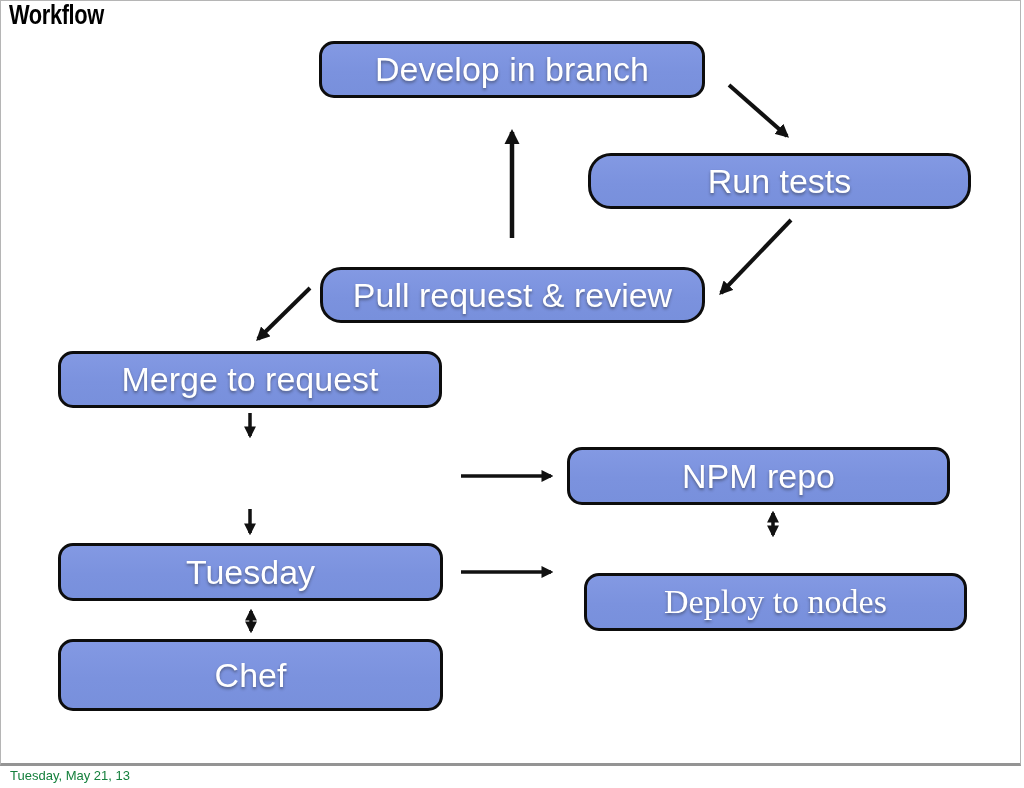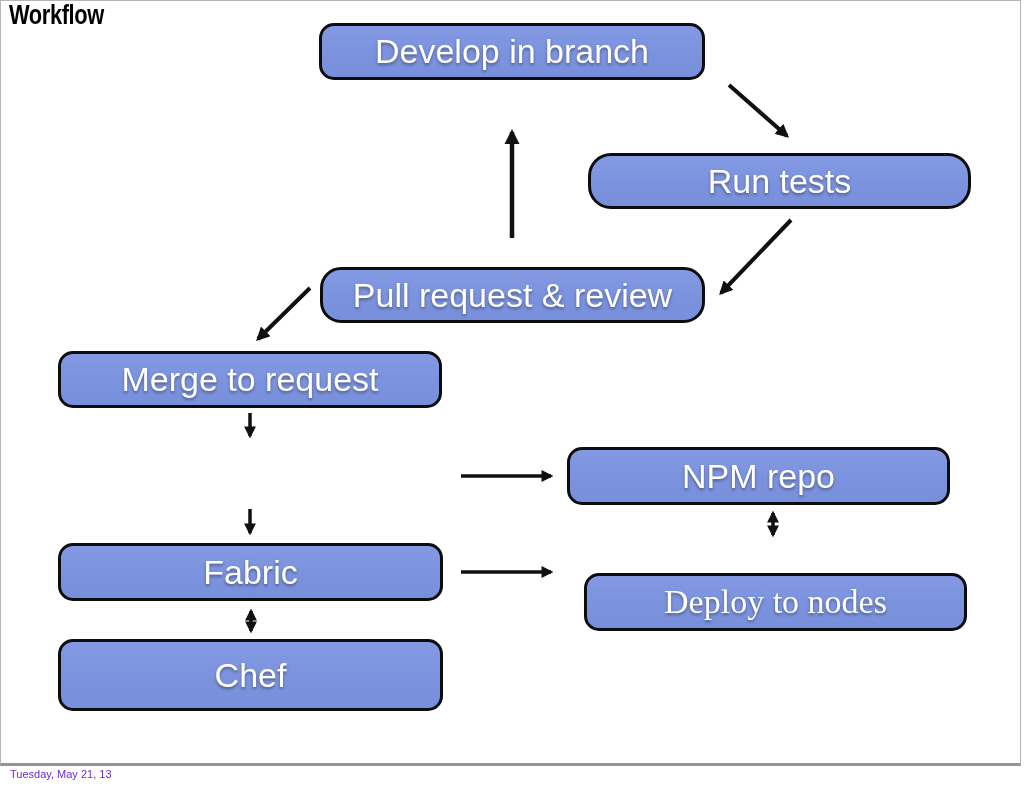--- a/index.html
+++ b/index.html
@@ -42,34 +42,34 @@
     border-radius: 15px;
     display: flex;
     align-items: center;
     justify-content: center;
     color: #ffffff;
     font-size: 34px;
     font-weight: 400;
     text-shadow: 0 2px 3px rgba(30,30,30,0.45);
     white-space: nowrap;
   }
-  .n-develop { left: 318px; top: 22px;  width: 386px; height: 57px; }
+  .n-develop { left: 318px; top: 40px;  width: 386px; height: 57px; }
   .n-runtests{ left: 587px; top: 152px; width: 383px; height: 56px; border-radius: 23px; }
   .n-pullreq { left: 319px; top: 266px; width: 385px; height: 56px; border-radius: 21px; }
   .n-merge   { left: 57px;  top: 350px; width: 384px; height: 57px; }
   .n-jenkins { left: 57px;  top: 445px; width: 385px; height: 58px; }
   .n-npm     { left: 566px; top: 446px; width: 383px; height: 58px; }
   .n-fabric  { left: 57px;  top: 542px; width: 385px; height: 58px; }
   .n-deploy  { left: 583px; top: 572px; width: 383px; height: 58px; font-family: Liberation Serif, serif; }
   .n-chef    { left: 57px;  top: 638px; width: 385px; height: 72px; }
   .footer {
     position: absolute;
     left: 10px; top: 768px;
-    font-size: 11px;
-    color: #6d28d9;
+    font-size: 13px;
+    color: #15803d;
   }
 </style>
 </head>
 <body>
 
 <div class="canvas">
   <div class="slide">
 
     <h1 class="title">Workflow</h1>
 
@@ -104,21 +104,21 @@
     <div class="node n-pullreq">
       <span>Pull request &amp; review</span>
     </div>
     <div class="node n-merge">
       <span>Merge to request</span>
     </div>
     <div class="node n-npm">
       <span>NPM repo</span>
     </div>
     <div class="node n-fabric">
-      <span>Fabric</span>
+      <span>Tuesday</span>
     </div>
     <div class="node n-deploy">
       <span>Deploy to nodes</span>
     </div>
     <div class="node n-chef">
       <span>Chef</span>
     </div>
 
   </div>
 

